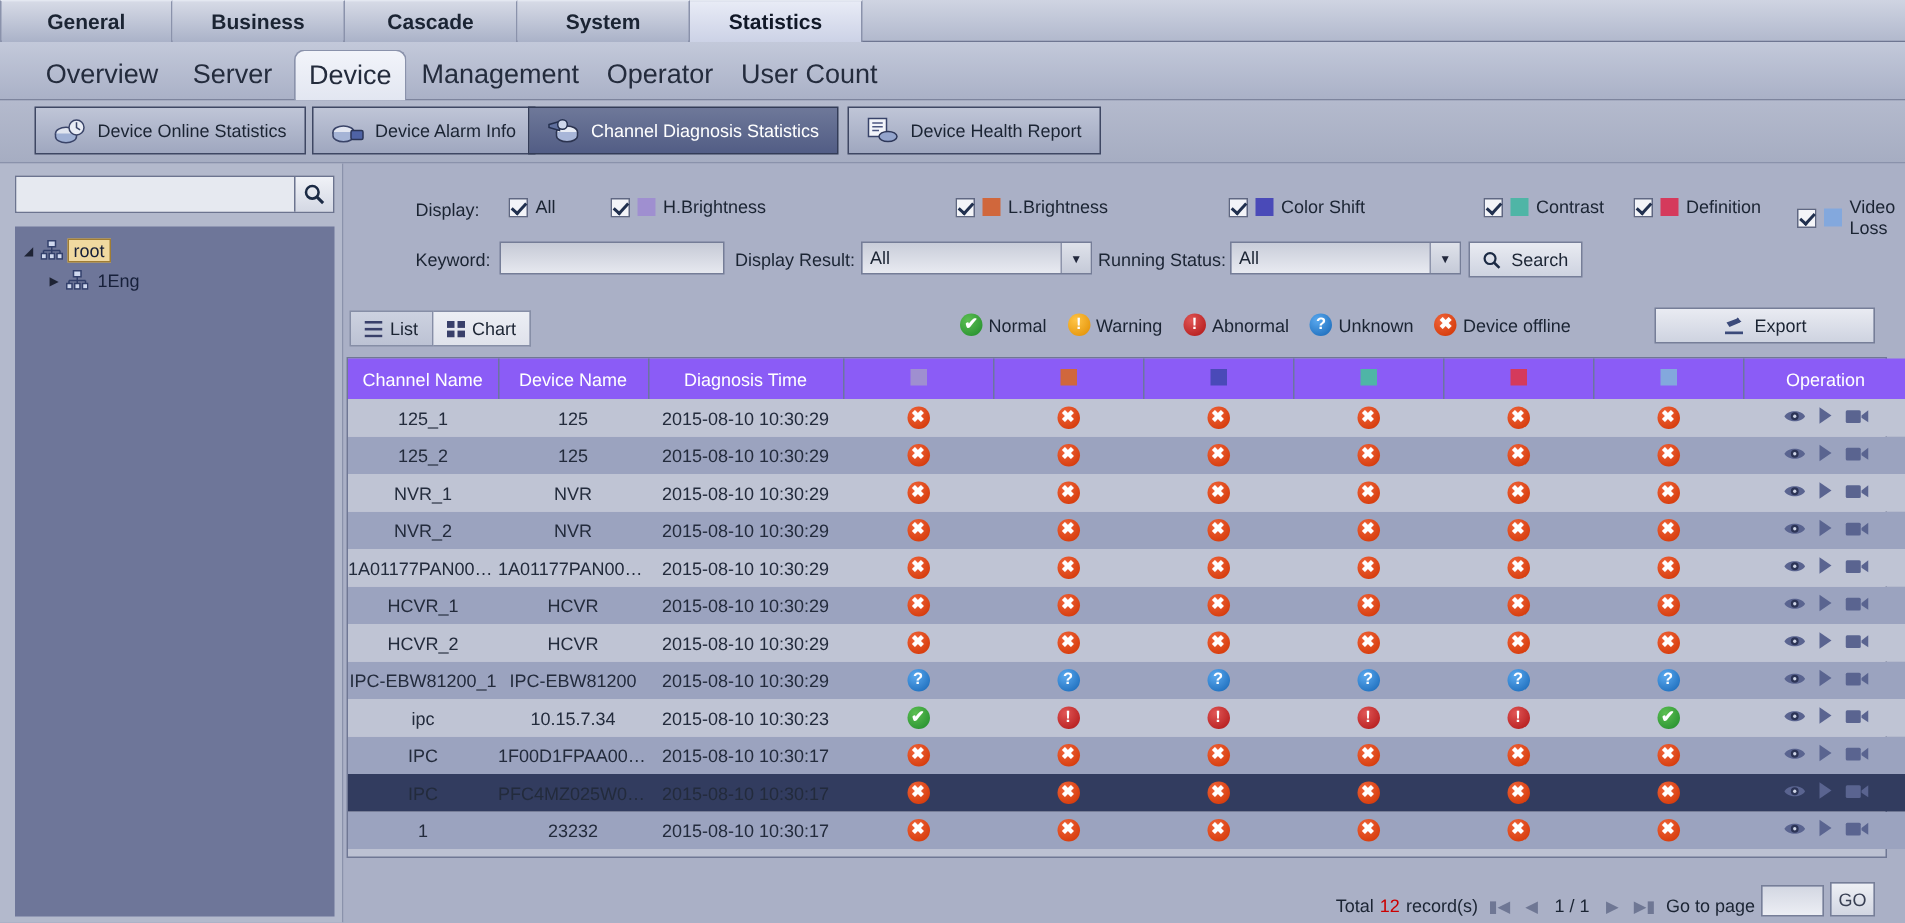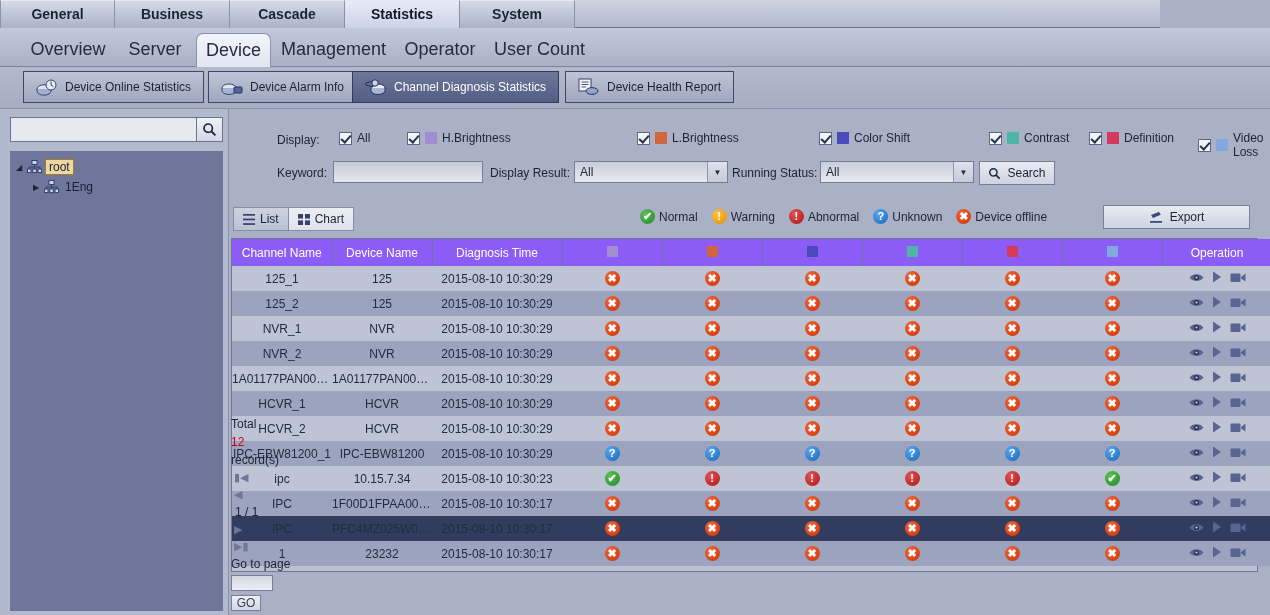--- a/index.html
+++ b/index.html
@@ -8,21 +8,21 @@
     font-family: "Liberation Sans", sans-serif;
     font-size: 12px;
     color: #1b2433;
     overflow: hidden;
     background: #aab0c6;
   }
   #app { position: relative; width: 1270px; height: 615px; }
 
   
   .toplevel-tabs {
-    position: absolute; top: 0; left: 0; width: 1160px; height: 28px;
+    position: absolute; top: 0; left: 0; width: 1270px; height: 28px;
     background: linear-gradient(to bottom, #cfd4e2 0%, #b9bfd2 100%);
     border-bottom: 1px solid #6e7691;
     display: flex;
   }
   .tl-tab {
     width: 115px; height: 28px; line-height: 26px; text-align: center;
     font-size: 14px; font-weight: bold; color: #1b2433;
     background: linear-gradient(to bottom, #d6dae6 0%, #aab2c8 100%);
     border-right: 1px solid #8a92ab;
     border-top: 1px solid #e4e8f1;
@@ -206,22 +206,22 @@
   .s-warning { background: radial-gradient(circle at 35% 30%, #ffc445, #e08c00); }
   .s-abnormal{ background: radial-gradient(circle at 35% 30%, #e05555, #ae1414); }
   .s-unknown { background: radial-gradient(circle at 35% 30%, #5aa9ef, #1464b4); }
   .s-offline { background: radial-gradient(circle at 35% 30%, #f0643a, #cf3200); }
 
   .op-cell { display: flex; align-items: center; justify-content: center; gap: 8px; }
   .opicon { cursor: pointer; }
 
   
   .pager { position: absolute; top: 472px; left: 2px; width: 1027px; height: 30px;
-           display: flex; align-items: flex-start; justify-content: flex-end; gap: 4px;
-           font-size: 12px; color: #1b2433; padding-right: 8px; flex-direction: column; }
+           display: flex; align-items: flex-end; justify-content: flex-end; gap: 4px;
+           font-size: 12px; color: #1b2433; padding-right: 8px; }
   .pgicon { cursor: pointer; padding: 0 3px; color: #6f7794; font-size: 11px; }
   .page-input {
     width: 42px; height: 21px; border: 1px solid #767e98;
     background: linear-gradient(to bottom,#d3d7e2,#eceef4); outline: none;
     font-family: "Liberation Sans", sans-serif; font-size: 12px; padding: 0 3px;
   }
   .go-btn { width: 30px; height: 23px; border: 1px solid #767e98;
             background: linear-gradient(to bottom,#eef0f5,#d2d6e2);
             font-size: 12px; color: #394054; cursor: pointer;
             display:flex; align-items:center; justify-content:center; }
@@ -229,22 +229,22 @@
 </style>
 </head>
 <body>
 
 <div id="app">
 
   <div class="toplevel-tabs">
     <div class="tl-tab first"><span>General</span></div>
     <div class="tl-tab"><span>Business</span></div>
     <div class="tl-tab"><span>Cascade</span></div>
+    <div class="tl-tab"><span>System</span></div>
     <div class="tl-tab active"><span>Statistics</span></div>
-    <div class="tl-tab"><span>System</span></div>
     <div class="tl-tab-filler"></div>
   </div>
 
   <div class="sub-tabs" id="subtabs">
       <div class="sub-tab" style="left: 16px; width: 104px;"><span>Overview</span></div>
       <div class="sub-tab" style="left: 120px; width: 70px;"><span>Server</span></div>
       <div class="sub-tab active" style="left: 196px; width: 75px;"><span>Device</span></div>
       <div class="sub-tab" style="left: 275px; width: 117px;"><span>Management</span></div>
       <div class="sub-tab" style="left: 394px; width: 92px;"><span>Operator</span></div>
       <div class="sub-tab" style="left: 488px; width: 103px;"><span>User Count</span></div>

